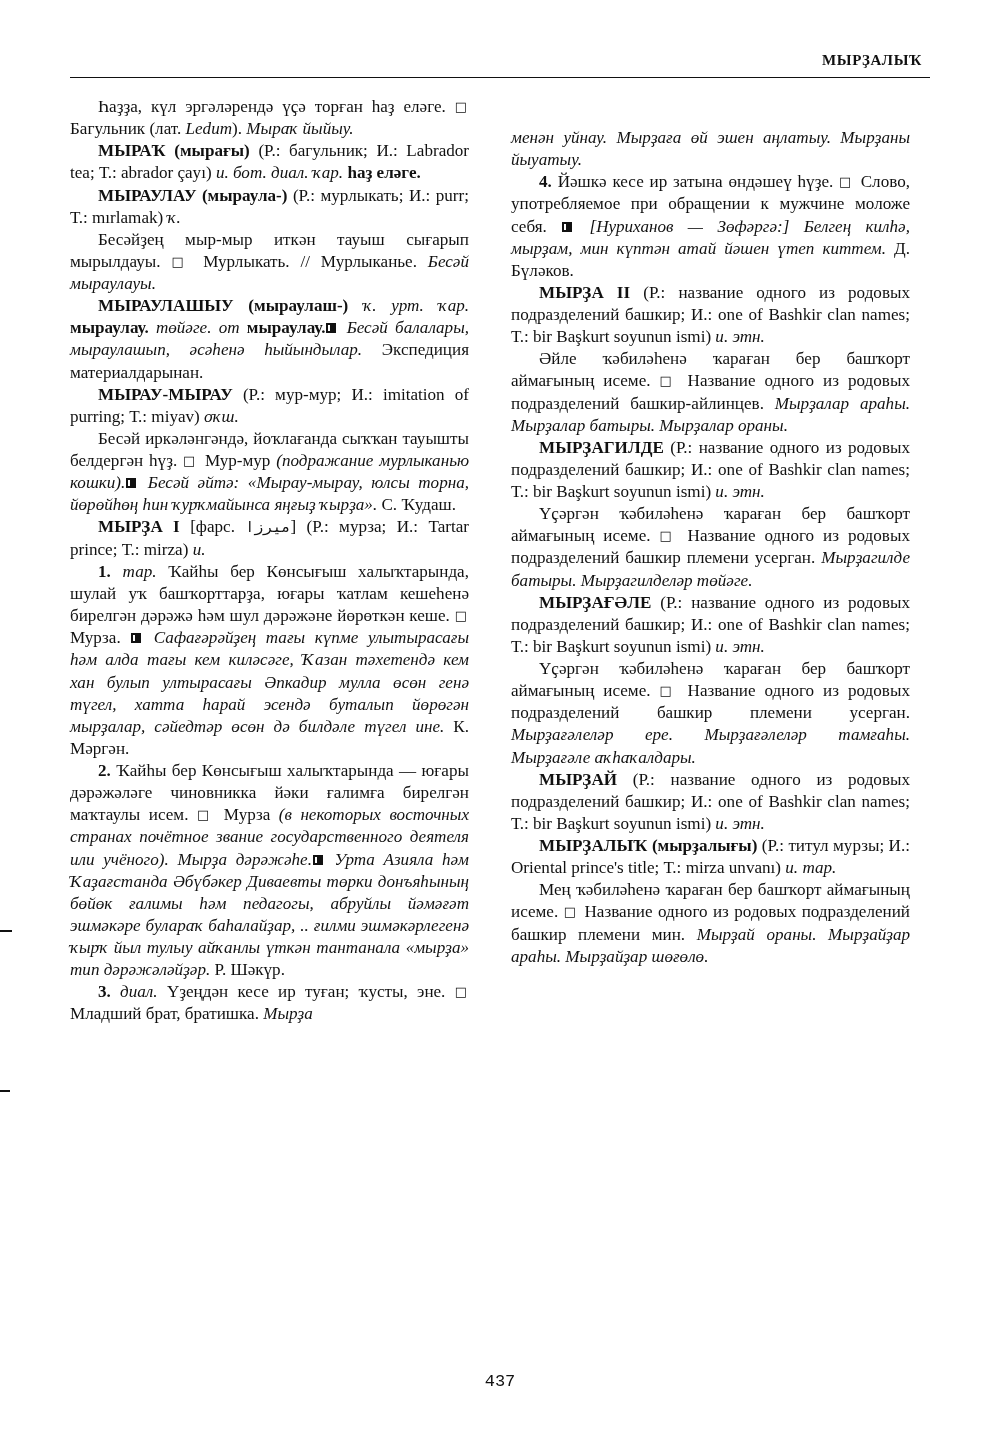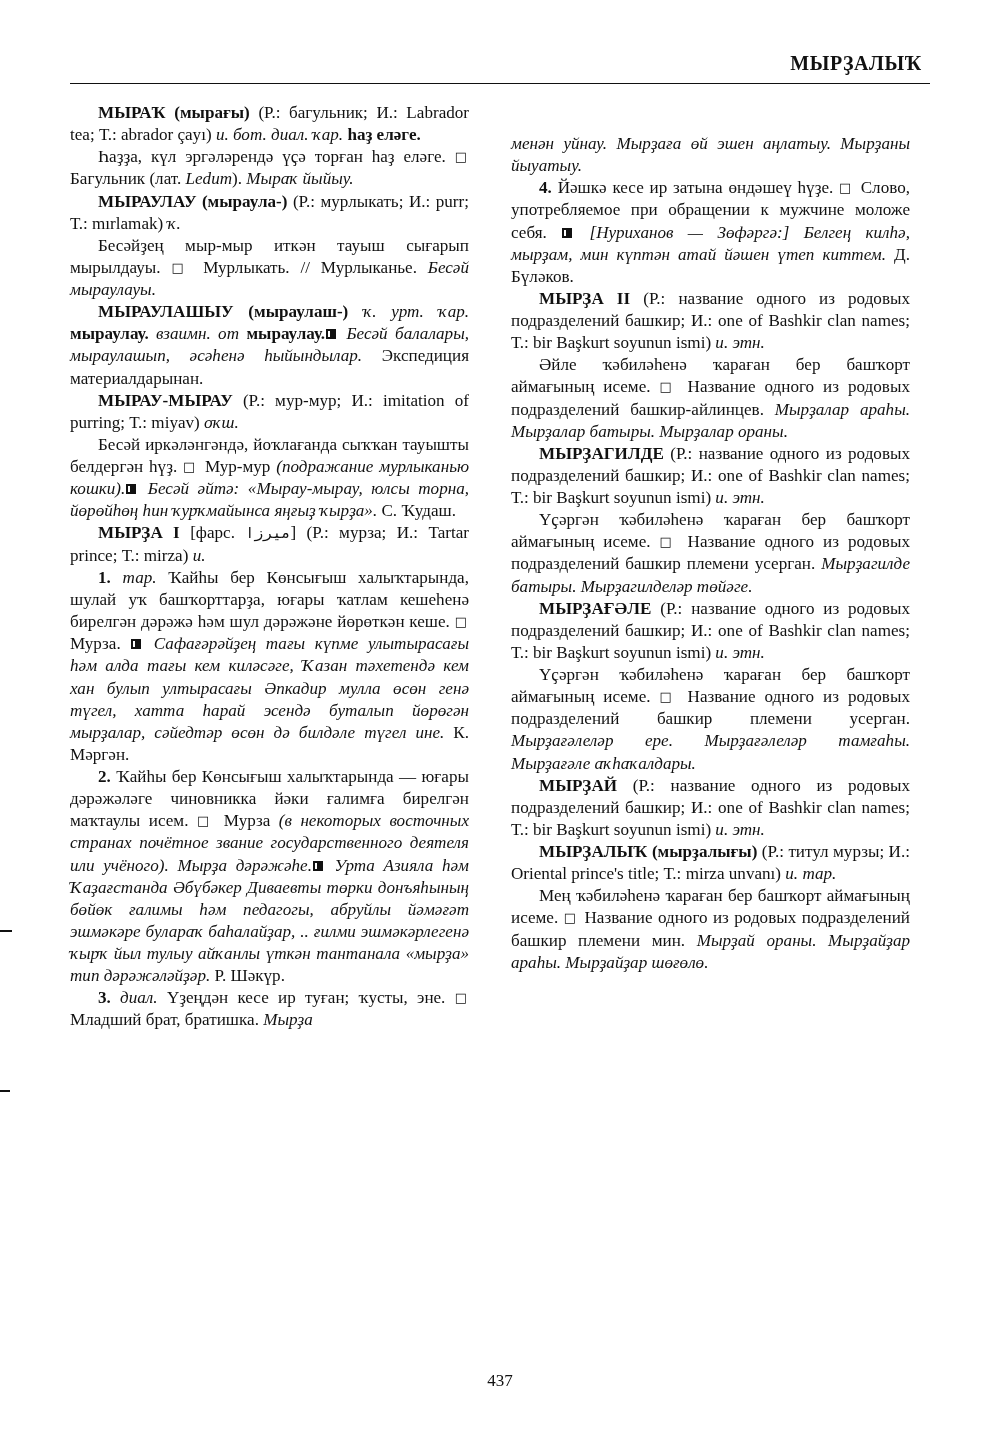--- a/index.html
+++ b/index.html
@@ -17,21 +17,21 @@
     height: 1433px;
     margin: 0 auto;
     background: #ffffff;
     box-sizing: border-box;
     padding: 52px 70px 40px 70px;
   }
   .running-head {
     text-align: right;
     font-family: "Liberation Serif", serif;
     font-weight: bold;
-    font-size: 20px;
+    font-size: 15px;
     letter-spacing: 0.6px;
     padding-right: 8px;
     padding-bottom: 8px;
   }
   .rule {
     border-bottom: 1.6px solid #111;
     margin: 0 0 18px 0;
   }
   .columns {
     display: flex;
@@ -107,44 +107,45 @@
     direction: rtl;
     unicode-bidi: isolate;
   }
   .folio {
     position: absolute;
     bottom: 42px;
     left: 0;
     width: 1000px;
     text-align: center;
     font-size: 17px;
+    font-family: Liberation Mono, monospace;
   }
   .tickmark {
     position: absolute;
     background: #111;
   }
 </style>
 </head>
 <body>
 
 <div class="page">
 
   <div class="tickmark" style="left:0; top:930px; width:12px; height:2px;"></div>
   <div class="tickmark" style="left:0; top:1090px; width:10px; height:2px;"></div>
 
   <div class="running-head">МЫРҘАЛЫҠ</div>
   <div class="rule"></div>
 
   <div class="columns">
     <div class="col" id="col-left">
+        <p class="p"><span>Һаҙҙа, күл эргәләрендә үҫә торған һаҙ еләге. </span><span class="sqmark">□</span><span> Багульник (лат. </span><span class="it">Ledum</span><span>). </span><span class="it">Мыраҡ йыйыу.</span></p>
         <p class="p"><span class="hw">МЫРАҠ (мырағы)</span><span> (Р.: багульник; И.: Labrador tea; Т.: abrador çayı) </span><span class="it">и. бот. диал. ҡар.</span><span class="hw"> һаҙ еләге.</span></p>
-        <p class="p"><span>Һаҙҙа, күл эргәләрендә үҫә торған һаҙ еләге. </span><span class="sqmark">□</span><span> Багульник (лат. </span><span class="it">Ledum</span><span>). </span><span class="it">Мыраҡ йыйыу.</span></p>
         <p class="p"><span class="hw">МЫРАУЛАУ (мыраула-)</span><span> (Р.: мурлыкать; И.: purr; Т.: mırlamak) </span><span class="it">ҡ.</span></p>
         <p class="p"><span>Бесәйҙең мыр-мыр иткән тауыш сығарып мырылдауы. </span><span class="sqmark">□</span><span> Мурлыкать. // Мурлыканье. </span><span class="it">Бесәй мыраулауы.</span></p>
-        <p class="p"><span class="hw">МЫРАУЛАШЫУ (мыраулаш-)</span><span class="it"> ҡ. урт. ҡар.</span><span class="hw"> мыраулау.</span><span class="it"> взаимн. от</span><span class="hw"> мыраулау.</span><span class="blk"></span><span class="it"> Бесәй балалары, мыраулашып, әсәһенә һыйындылар.</span><span> Экспедиция материалдарынан.</span></p>
+        <p class="p"><span class="hw">МЫРАУЛАШЫУ (мыраулаш-)</span><span class="it"> ҡ. урт. ҡар.</span><span class="hw"> мыраулау.</span><span class="it"> төйәге. от</span><span class="hw"> мыраулау.</span><span class="blk"></span><span class="it"> Бесәй балалары, мыраулашып, әсәһенә һыйындылар.</span><span> Экспедиция материалдарынан.</span></p>
         <p class="p"><span class="hw">МЫРАУ-МЫРАУ</span><span> (Р.: мур-мур; И.: imitation of purring; Т.: miyav) </span><span class="it">оҡш.</span></p>
         <p class="p"><span>Бесәй иркәләнгәндә, йоҡлағанда сыҡҡан тауышты белдергән һүҙ. </span><span class="sqmark">□</span><span> Мур-мур </span><span class="it">(подражание мурлыканью кошки).</span><span class="blk"></span><span class="it"> Бесәй әйтә: «Мырау-мырау, юлсы торна, йөрөйһөң һин ҡурҡмайынса яңғыҙ ҡырҙа».</span><span> С. Ҡудаш.</span></p>
         <p class="p"><span class="hw">МЫРҘА I</span><span> [фарс. </span><span class="arabic">ميرزا</span><span>] (Р.: мурза; И.: Tartar prince; Т.: mirza) </span><span class="it">и.</span></p>
         <p class="p"><span class="hw">1.</span><span class="it"> тар.</span><span> Ҡайһы бер Көнсығыш халыҡтарында, шулай уҡ башҡорттарҙа, юғары ҡатлам кешеһенә бирелгән дәрәжә һәм шул дәрәжәне йөрөткән кеше. </span><span class="sqmark">□</span><span> Мурза. </span><span class="blk"></span><span class="it"> Сафағәрәйҙең тағы күпме улытырасағы һәм алда тағы кем киләсәге, Ҡазан тәхетендә кем хан булып ултырасағы Әпкадир мулла өсөн генә түгел, хатта һарай эсендә буталып йөрөгән мырҙалар, сәйедтәр өсөн дә билдәле түгел ине.</span><span> К. Мәргән.</span></p>
         <p class="p"><span class="hw">2.</span><span> Ҡайһы бер Көнсығыш халыҡтарында — юғары дәрәжәләге чиновникка йәки ғалимға бирелгән маҡтаулы исем. </span><span class="sqmark">□</span><span> Мурза </span><span class="it">(в некоторых восточных странах почётное звание государственного деятеля или учёного).</span><span class="it"> Мырҙа дәрәжәһе.</span><span class="blk"></span><span class="it"> Урта Азияла һәм Ҡаҙағстанда Әбүбәкер Диваевты төрки донъяһының бөйөк ғалимы һәм педагогы, абруйлы йәмәғәт эшмәкәре булараҡ баһалайҙар, .. ғилми эшмәкәрлегенә ҡырҡ йыл тулыу айҡанлы үткән тантанала «мырҙа» тип дәрәжәләйҙәр.</span><span> Р. Шәкүр.</span></p>
         <p class="p"><span class="hw">3.</span><span class="it"> диал.</span><span> Үҙеңдән кесе ир туған; ҡусты, эне. </span><span class="sqmark">□</span><span> Младший брат, братишка. </span><span class="it">Мырҙа</span></p>
       </div>
     <div class="col" id="col-right">
         <p class="p noindent"><span class="it">менән уйнау. Мырҙаға өй эшен аңлатыу. Мырҙаны йыуатыу.</span></p>
         <p class="p"><span class="hw">4.</span><span> Йәшкә кесе ир затына өндәшеү һүҙе. </span><span class="sqmark">□</span><span> Слово, употребляемое при обращении к мужчине моложе себя. </span><span class="blk"></span><span class="it"> [Нуриханов — Зөфәргә:] Белгең килһә, мырҙам, мин күптән атай йәшен үтеп киттем.</span><span> Д. Бүләков.</span></p>

